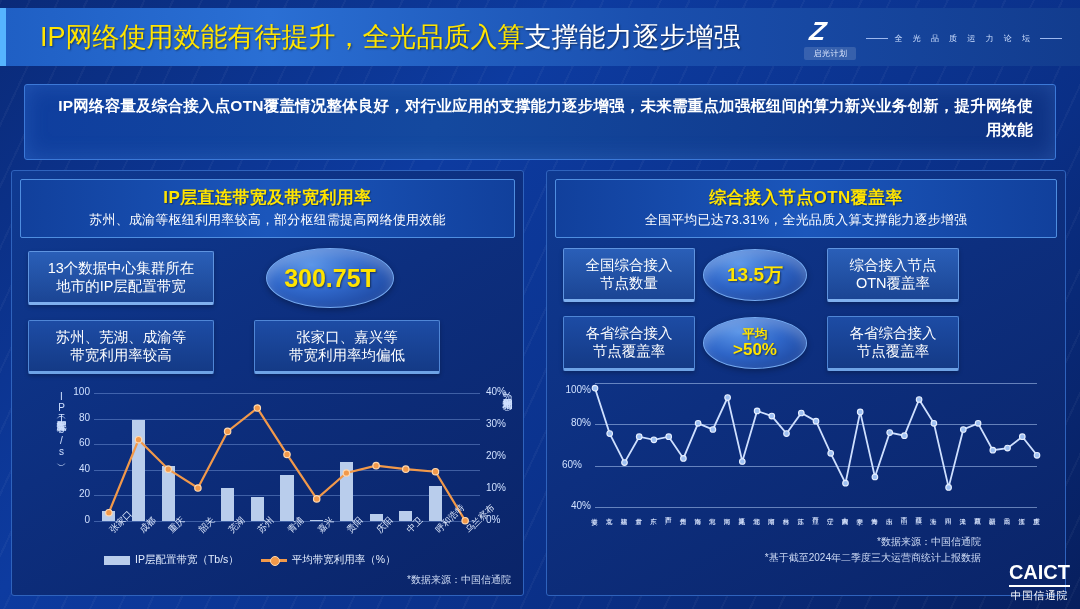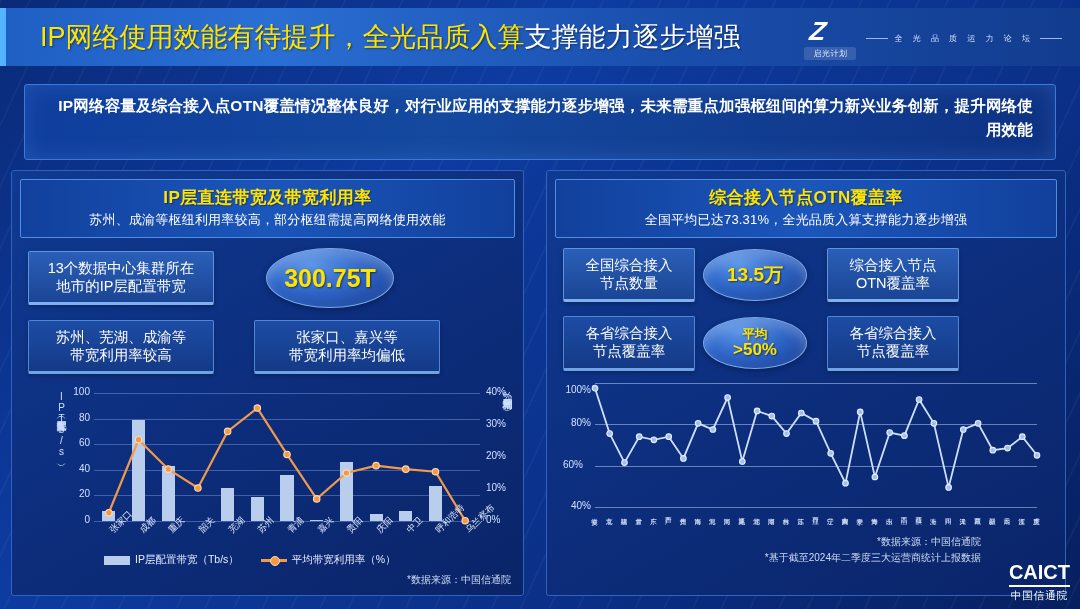--- a/index.html
+++ b/index.html
@@ -425,21 +425,21 @@
           <circle cx="368.3" cy="46.5" r="2.8" fill="#9ec0f2" stroke="#e8f0ff" stroke-width="1.1"></circle>
           <circle cx="383.1" cy="40.3" r="2.8" fill="#9ec0f2" stroke="#e8f0ff" stroke-width="1.1"></circle>
           <circle cx="397.8" cy="67.2" r="2.8" fill="#9ec0f2" stroke="#e8f0ff" stroke-width="1.1"></circle>
           <circle cx="412.5" cy="65.1" r="2.8" fill="#9ec0f2" stroke="#e8f0ff" stroke-width="1.1"></circle>
           <circle cx="427.3" cy="53.7" r="2.8" fill="#9ec0f2" stroke="#e8f0ff" stroke-width="1.1"></circle>
           <circle cx="442.0" cy="72.3" r="2.8" fill="#9ec0f2" stroke="#e8f0ff" stroke-width="1.1"></circle>
         </svg>
       </div>
     <div id="right-ticks">
         <div class="tick" style="left: 6px; top: 131px; width: 38px; text-align: right;">40%</div>
-        <div class="tick" style="left: 16px; top: 89.6667px; width: 38px; text-align: left;">60%</div>
+        <div class="tick" style="left: 6px; top: 89.6667px; width: 38px; text-align: center;">60%</div>
         <div class="tick" style="left: 6px; top: 48.3333px; width: 38px; text-align: right;">80%</div>
         <div class="tick" style="left: 6px; top: 7px; width: 38px; text-align: right; margin-top: 8px;">100%</div>
       </div>
     <div id="right-cats">
         <div class="xcat-v" style="left: 44px; top: 144px;">安徽</div>
         <div class="xcat-v" style="left: 58.7333px; top: 144px;">北京</div>
         <div class="xcat-v" style="left: 73.4667px; top: 144px;">福建</div>
         <div class="xcat-v" style="left: 88.2px; top: 144px;">甘肃</div>
         <div class="xcat-v" style="left: 102.933px; top: 144px;">广东</div>
         <div class="xcat-v" style="left: 117.667px; top: 144px;">广西</div>

